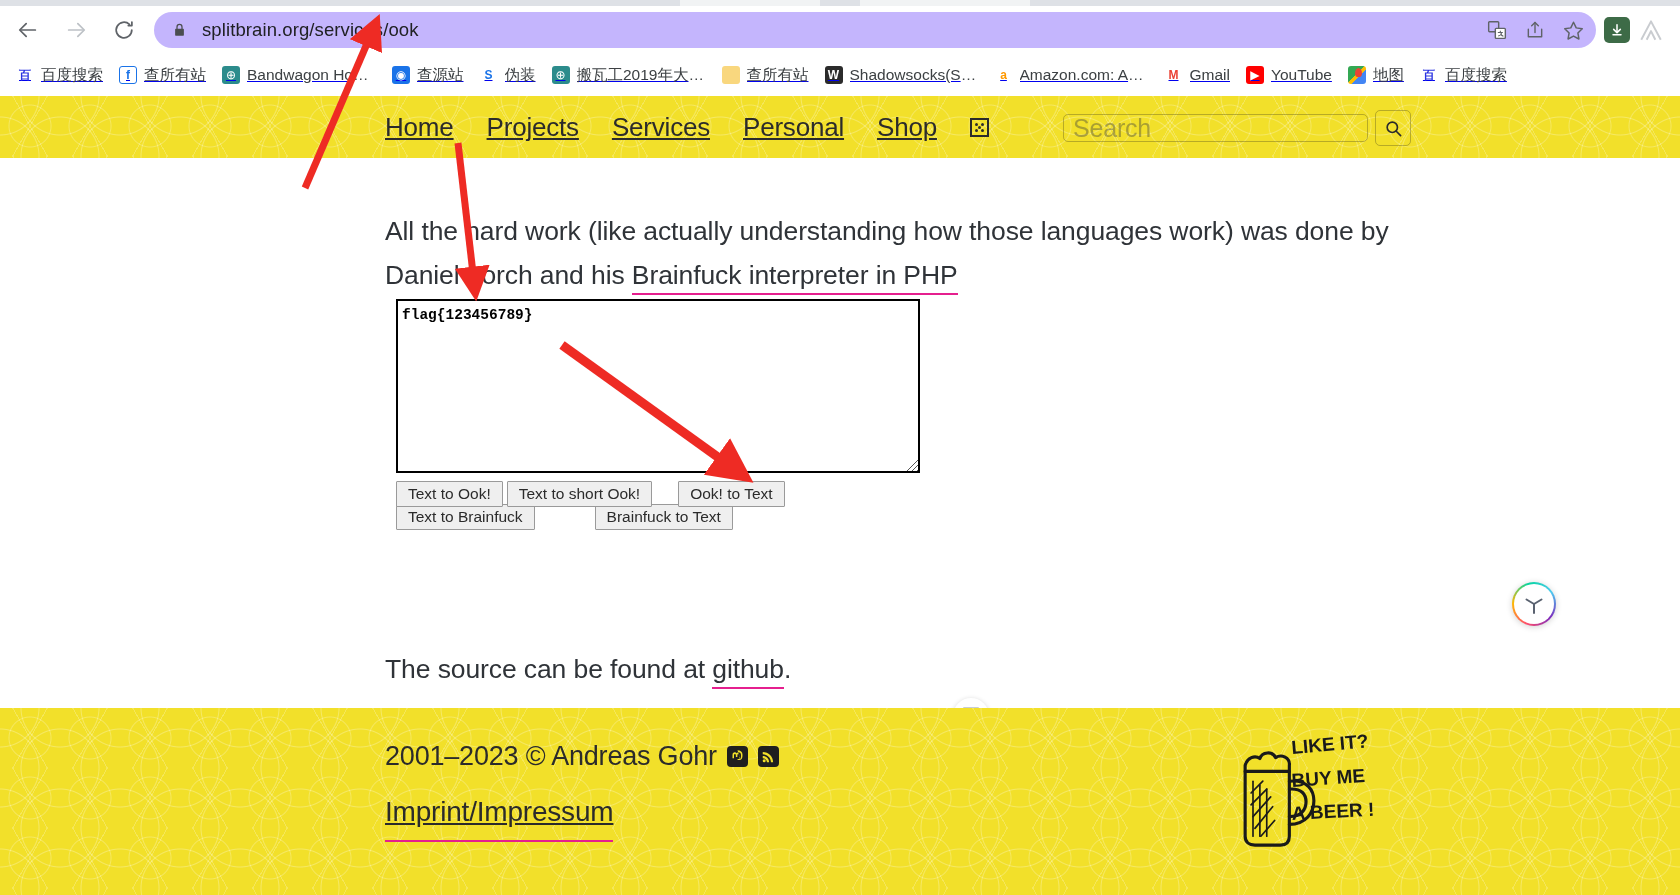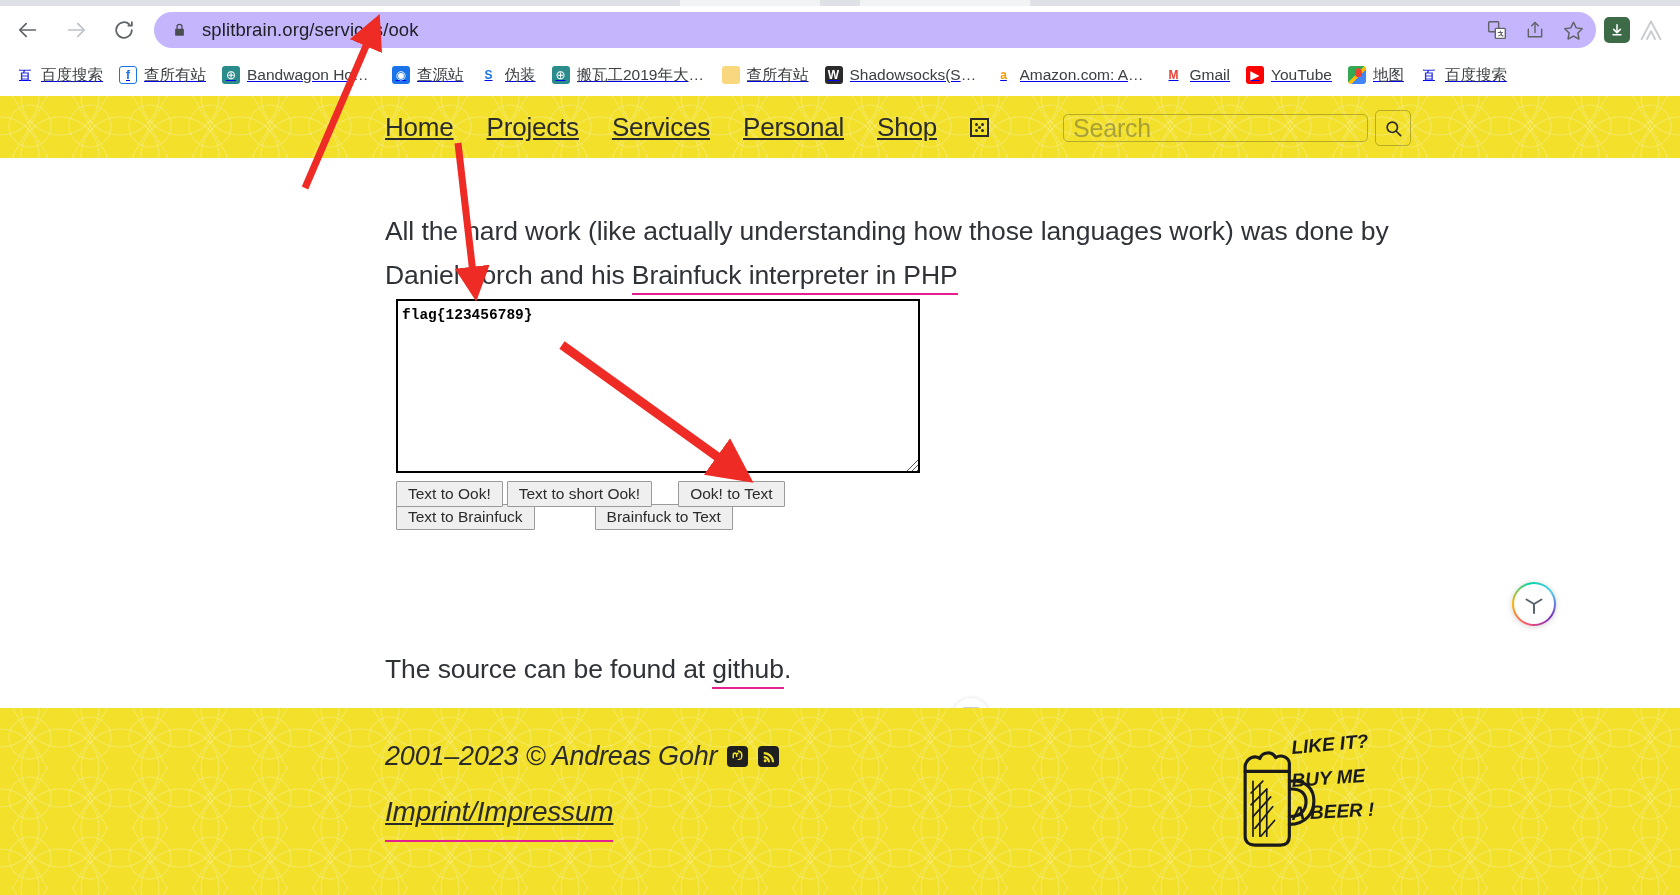--- a/index.html
+++ b/index.html
@@ -191,21 +191,21 @@
     position:absolute; left:1512px; top:424px; width:44px; height:44px;
     border-radius:50%; background:#fff;
     box-shadow:0 1px 6px rgba(0,0,0,.18);
     display:flex;align-items:center;justify-content:center;
     border:2px solid transparent;
     background-image:linear-gradient(#fff,#fff),conic-gradient(from 200deg,#ff4d6d,#ffb703,#06d6a0,#4cc9f0,#7b2cbf,#ff4d6d);
     background-origin:border-box; background-clip:content-box,border-box;
   }
 
   
-  #site-footer { position:absolute; top:708px; left:0; width:1680px; height:187px;font-style:italic; }
+  #site-footer { position:absolute; top:708px; left:0; width:1680px; height:187px; }
   #footer-copy {
     position:absolute; left:385px; top:33px;
     font-family:"Liberation Sans Narrow","Liberation Sans", sans-serif;
     font-size:27px; color:#2b2b2b; display:flex; align-items:center; letter-spacing:-.2px;
   }
   .sq-ico { width:21px;height:21px;background:#1f1f1f;border-radius:4px;
             display:inline-flex;align-items:center;justify-content:center;
             color:#f2e02a;margin-left:10px;flex:0 0 auto;}
   #footer-imprint {
     position:absolute; left:385px; top:77px;

